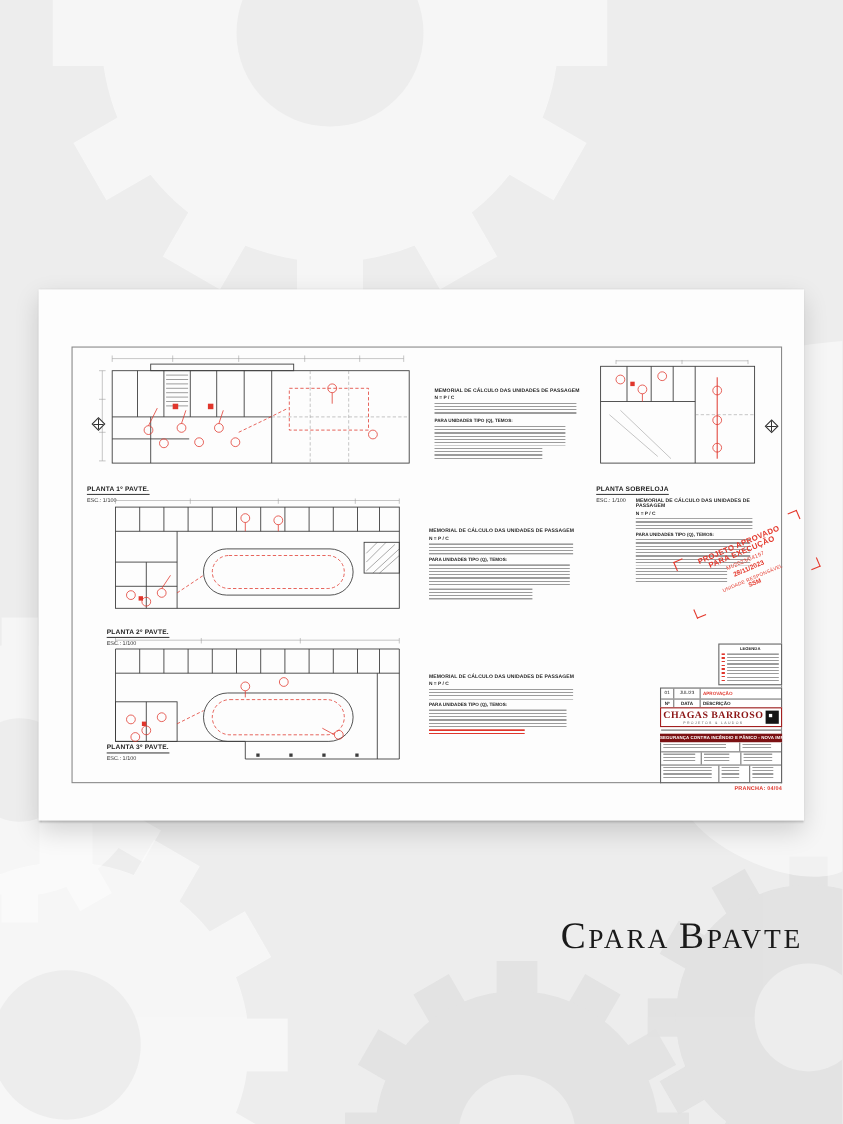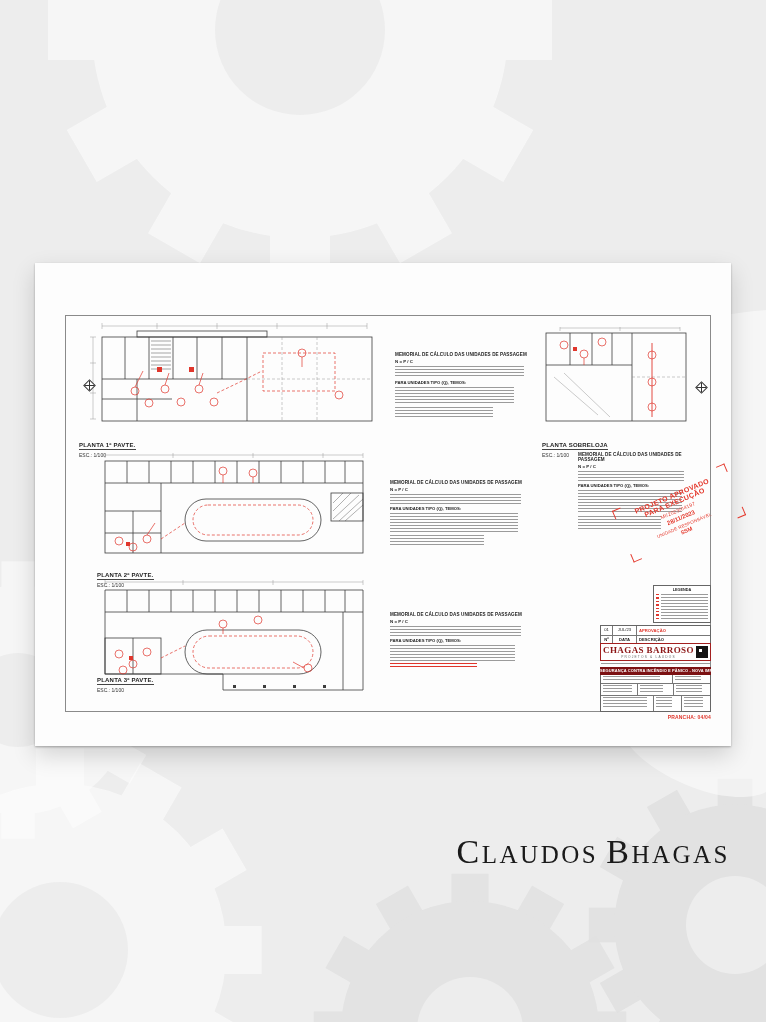--- a/index.html
+++ b/index.html
@@ -458,16 +458,16 @@
         <div class="tb-cell" style="flex:1">
           <div class="mtxt" style="width:78%;height:11px"></div>
         </div>
       </div>
     </div>
 
     <div class="corner-note">PRANCHA: 04/04</div>
   </div>
 
   <div class="brand">
-    <span class="bg">C</span><span class="sm">LAUDOS</span><span class="gap"></span><span class="bg">B</span><span class="sm">HAGAS</span>
+    <span class="bg">C</span><span class="sm">PARA</span><span class="gap"></span><span class="bg">B</span><span class="sm">PAVTE</span>
   </div>
 
 </div>
 
 </body></html>

